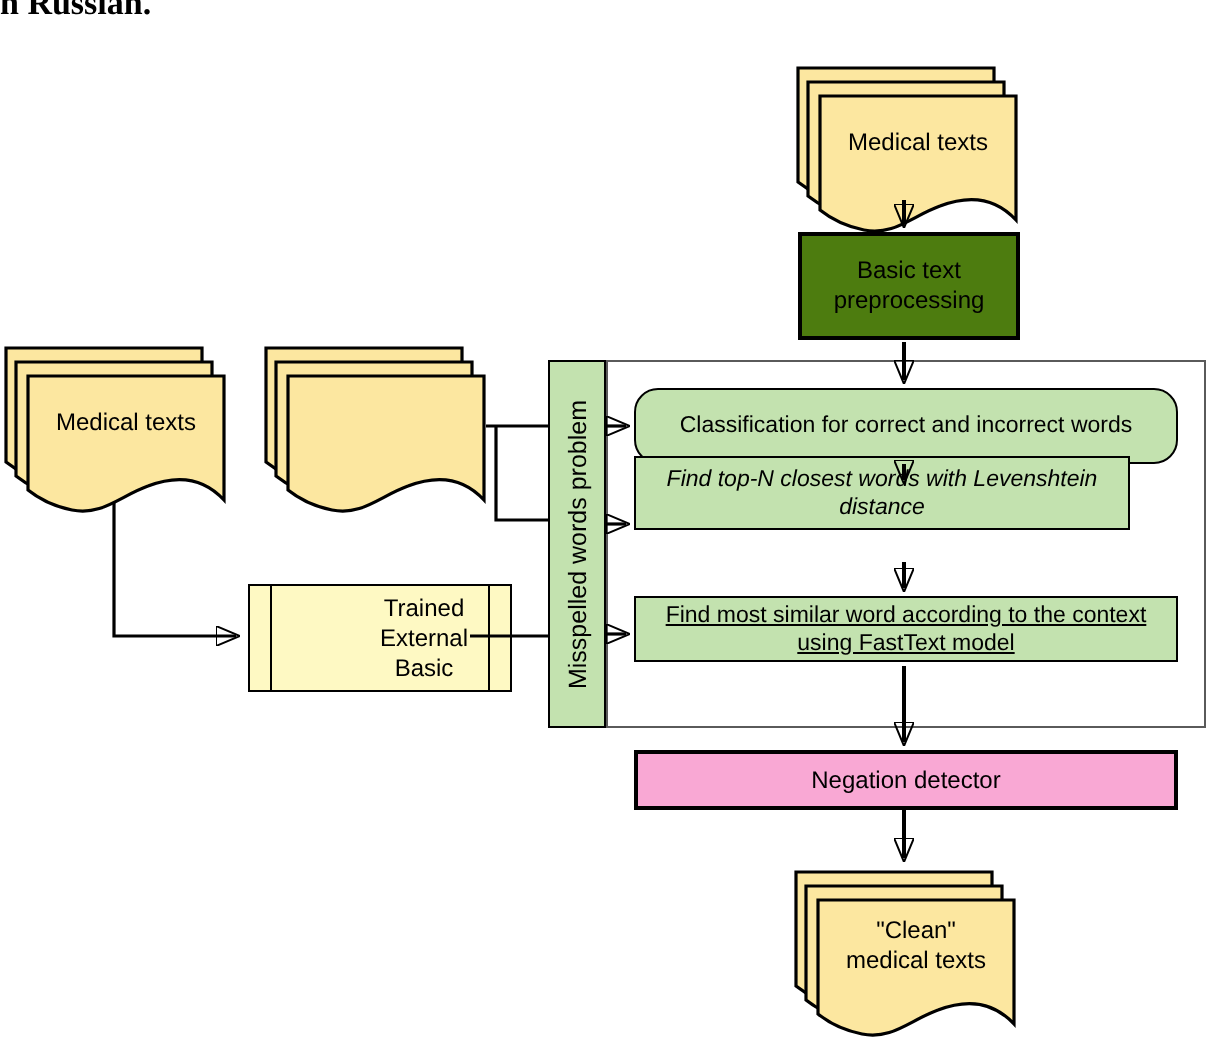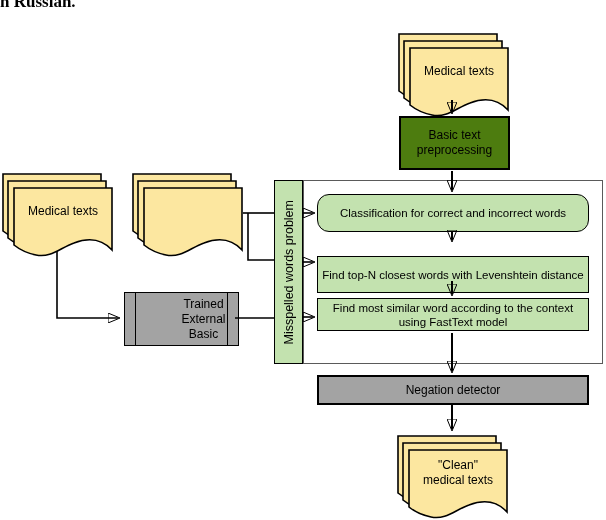--- a/index.html
+++ b/index.html
@@ -33,28 +33,28 @@
 
   
   .vbar{position:absolute;left:274px;top:180px;width:29px;height:184px;box-sizing:border-box;
         background:#C3E2AF;border:1.6px solid #000;display:flex;align-items:center;justify-content:center;}
   .vbar span{writing-mode:vertical-rl;transform:rotate(180deg);font-size:12.5px;white-space:nowrap;}
 
   
   .step{box-sizing:border-box;background:#C3E2AF;border:1.6px solid #000;
         font-size:11.5px;line-height:14px;padding:0 2px;}
   .step1{left:317px;top:194px;width:272px;height:38px;border-radius:12px;}
-  .step2{left:317px;top:256px;width:272px;height:37px;}
-  .step3{left:317px;top:298px;width:272px;height:33px;}
+  .step2{left:317px;top:228px;width:248px;height:37px;font-style:italic;}
+  .step3{left:317px;top:298px;width:272px;height:33px;text-decoration:underline;}
 
   
-  .negation{left:317px;top:375px;width:272px;height:30px;background:#a3a3a3;border:2px solid #000;}
+  .negation{left:317px;top:375px;width:272px;height:30px;background:#f9a8d4;border:2px solid #000;}
 
   
-  .fasttext{left:124px;top:292px;width:115px;height:54px;background:#a3a3a3;border:1.8px solid #000;padding-left:44px;}
+  .fasttext{left:124px;top:292px;width:132px;height:54px;background:#fef9c3;border:1.8px solid #000;padding-left:44px;}
   .fasttext .innerline{position:absolute;top:0;bottom:0;width:0;border-left:1.6px solid #000;}
   .fasttext .il-left{left:10px;}
   .fasttext .il-right{right:10px;}
 
   
   .connectors{position:absolute;left:0;top:0;width:606px;height:520px;pointer-events:none;}
   .connectors path{fill:none;stroke:#000;}
   .c-main{stroke-width:2px;}
   .c-side{stroke-width:1.6px;}
 </style>

